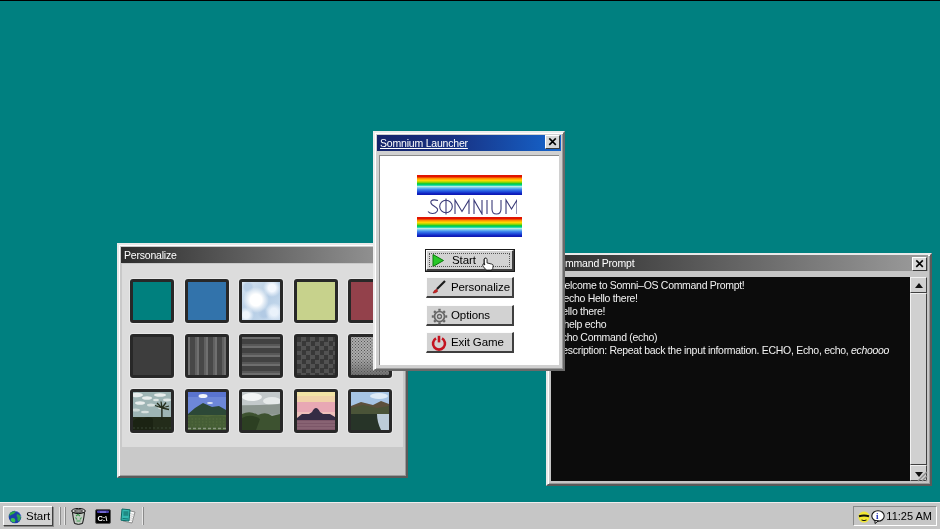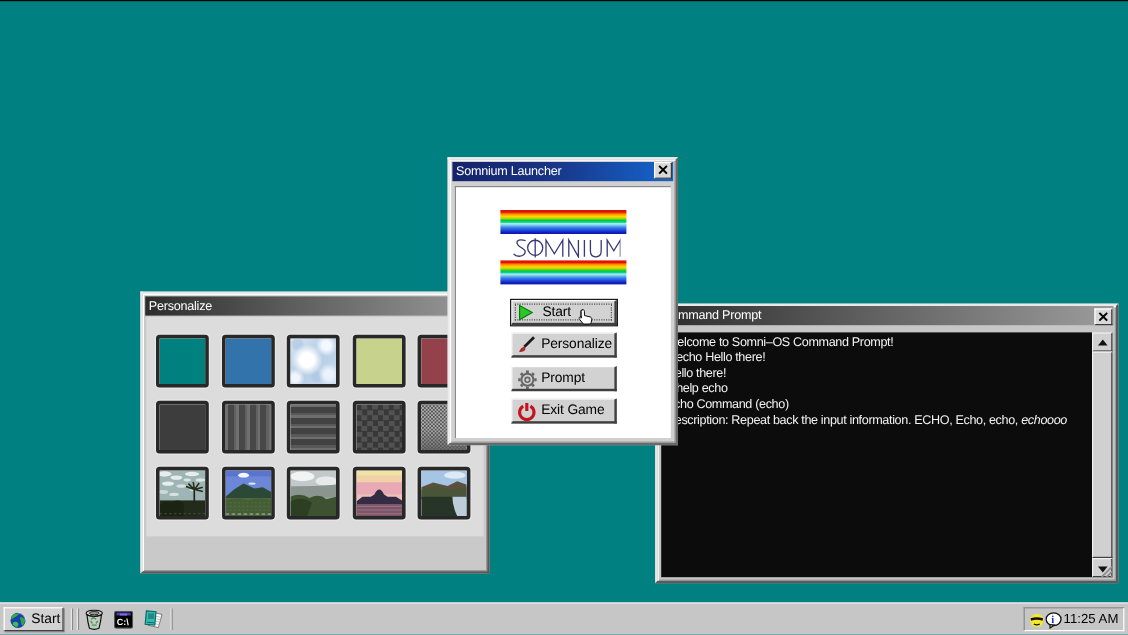--- a/index.html
+++ b/index.html
@@ -4,21 +4,21 @@
 <style>
 * { margin:0; padding:0; box-sizing:border-box; }
 html,body { width:940px; height:529px; overflow:hidden; }
 body { position:relative; background:#008080; font-family:"Liberation Sans",sans-serif; }
 .topline { position:absolute; left:0; top:0; width:940px; height:1px; background:#000; }
 
 
 .win { position:absolute; background:#c9c9c9; border-top:2px solid #e9e9e9; border-left:2px solid #e9e9e9; border-right:2px solid #5a5a5a; border-bottom:2px solid #5a5a5a; box-shadow: inset 1px 1px 0 #fff, inset -1px -1px 0 #9a9a9a; }
 .tbar { position:absolute; left:2px; right:2px; top:2px; height:16px; color:#fff; font-size:10.5px; letter-spacing:-0.2px; line-height:16px; padding-left:3px; }
 .tbar.gray { background:linear-gradient(90deg,#2d2d2d,#9c9c9c); }
-.tbar.blue { background:linear-gradient(90deg,#14236a 0%,#183182 40%,#1565cd 100%); }
+.tbar.blue { background:linear-gradient(90deg,#14236a 0%,#183182 40%,#1565cd 100%);text-decoration:underline; }
 .xbtn { position:absolute; right:3px; top:2px; width:15px; height:14px; background:#d8d8d8; border-top:1px solid #fff; border-left:1px solid #fff; border-right:1px solid #3a3a3a; border-bottom:1px solid #3a3a3a; color:#000; font-size:12px; font-weight:bold; text-align:center; line-height:12px; }
 
 
 #pers { left:117px; top:243px; width:291px; height:235px; }
 #pers .panel { position:absolute; left:3px; right:3px; top:19px; height:183px; background:#dcdcdc; }
 #pers .bottom { position:absolute; left:3px; right:3px; top:204px; bottom:3px; background:#c6c6c6; }
 .sw { position:absolute; width:44px; height:44px; border:3px solid #282828; border-radius:3px; box-shadow:0 0 0 1px #e8e8e8, inset 0 0 0 1px #dfe7e7; overflow:hidden; }
 .sw > div, .sw > svg { position:absolute; left:0; top:0; width:38px; height:38px; }
 #confirm { position:absolute; left:5px; top:1px; width:72px; height:20px; background:#d8d8d8; border-top:1px solid #fff; border-left:1px solid #fff; border-right:1px solid #404040; border-bottom:1px solid #404040; box-shadow:1px 1px 0 #7c7c7c; font-size:11px; line-height:18px; color:#000; padding-left:22px; }
 
@@ -228,21 +228,21 @@
           <line x1="8.5" y1="0.8" x2="8.5" y2="2.8"></line>
           <line x1="8.5" y1="14.2" x2="8.5" y2="16.2"></line>
           <line x1="0.8" y1="8.5" x2="2.8" y2="8.5"></line>
           <line x1="14.2" y1="8.5" x2="16.2" y2="8.5"></line>
           <line x1="3.1" y1="3.1" x2="4.5" y2="4.5"></line>
           <line x1="12.5" y1="12.5" x2="13.9" y2="13.9"></line>
           <line x1="13.9" y1="3.1" x2="12.5" y2="4.5"></line>
           <line x1="4.5" y1="12.5" x2="3.1" y2="13.9"></line>
         </g>
       </svg>
-      <span>Prompt</span>
+      <span>Options</span>
     </div>
   <div class="lbtn" style="top:199px;">
       <svg width="16" height="16" viewBox="0 0 16 16" fill="none" stroke="#c41420">
         <path d="M5,3.4 A6,6 0 1 0 11,3.4" stroke-width="2.6"></path>
         <line x1="8" y1="0.8" x2="8" y2="7.4" stroke-width="2.6"></line>
       </svg>
       <span>Exit Game</span>
     </div>
   <div id="cursor" style="position:absolute;left:107px;top:124px;"><svg width="12" height="14" viewBox="0 0 15 17">
         <path d="M4.5,1 C5.6,1 6.3,1.7 6.3,2.8 L6.3,7.2 L12.2,8.6 C13.3,8.9 14,9.6 14,10.8 L13.4,14.2 C13.2,15.3 12.4,16 11.3,16 L6.5,16 C5.6,16 4.9,15.7 4.3,15 L1.2,11.2 C0.5,10.3 0.6,9.3 1.3,8.7 C2,8.1 2.9,8.2 3.6,8.9 L2.7,10 L2.7,2.8 C2.7,1.7 3.4,1 4.5,1 Z" fill="#fff" stroke="#000" stroke-width="1"></path>

